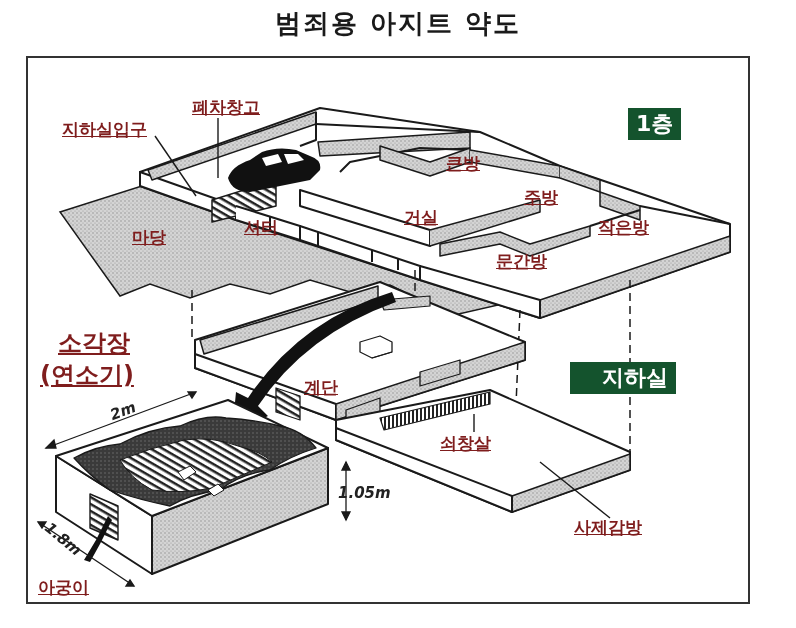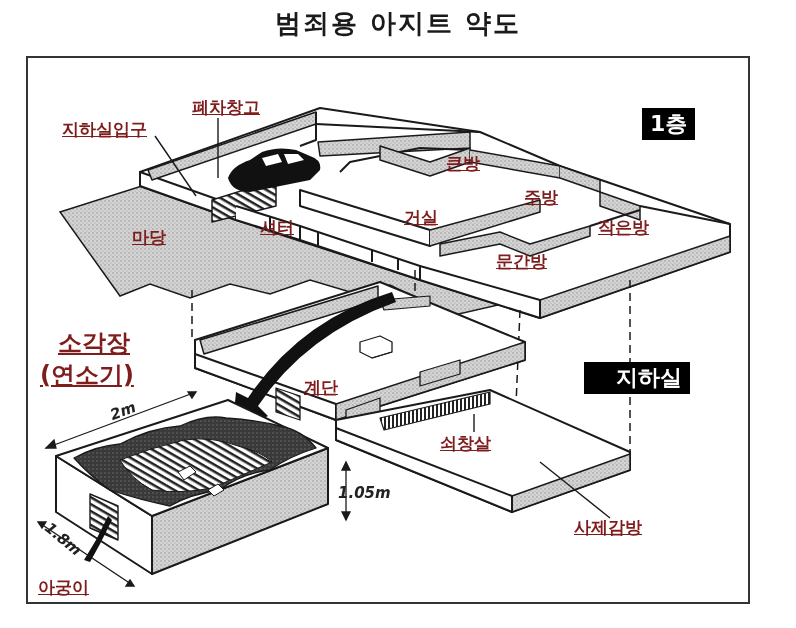--- a/index.html
+++ b/index.html
@@ -5,22 +5,22 @@
   html, body { margin: 0; padding: 0; background: #ffffff; }
   body { width: 796px; height: 628px; position: relative; overflow: hidden;
          font-family: "DejaVu Sans", "Liberation Sans", sans-serif; color: #111; }
   .title { position: absolute; left: 0; top: 6px; width: 796px; text-align: center;
            font-size: 26px; font-weight: bold; letter-spacing: 2px; color: #1a1a1a; }
   .frame { position: absolute; left: 26px; top: 56px; width: 724px; height: 548px;
            border: 2px solid #333; box-sizing: border-box; background: #fff; }
   svg.drawing { position: absolute; left: 0; top: 0; }
   .lbl { position: absolute; font-size: 17px; color: #7f1d1d; white-space: nowrap; font-weight: bold; text-decoration: underline; }
   .lbl.big { font-size: 24px; font-weight: bold; line-height: 1.15; }
-  .badge { position: absolute; background: #000000; color: #fff; font-weight: bold;
-           font-size: 22px; padding: 3px 8px; line-height: 1.2; margin-left: 14px; }
+  .badge { position: absolute; background: #14532d; color: #fff; font-weight: bold;
+           font-size: 22px; padding: 3px 8px; line-height: 1.2; }
   .dim { position: absolute; font-size: 15px; font-style: italic; color: #222; font-weight: bold; }
 </style>
 </head>
 <body>
 
 <div class="title">범죄용 아지트 약도</div>
 
 <div class="frame"></div>
 
 <svg class="drawing" width="796" height="628" viewBox="0 0 796 628" xmlns="http://www.w3.org/2000/svg">
@@ -165,21 +165,21 @@
     <path d="M346,520 L342,512 L350,512 Z"></path>
   </g>
 </svg>
 
 <div class="badge" style="left:628px; top:108px;">1층</div>
 <div class="badge" style="left:570px; top:362px;padding-left:32px;">지하실</div>
 
 <div class="lbl" style="left:62px; top:118px;">지하실입구</div>
 <div class="lbl" style="left:192px; top:96px;">폐차창고</div>
 <div class="lbl" style="left:132px; top:226px;">마당</div>
-<div class="lbl" style="left:260px; top:216px;">셔터</div>
+<div class="lbl" style="left:244px; top:216px;">셔터</div>
 <div class="lbl" style="left:446px; top:152px;">큰방</div>
 <div class="lbl" style="left:404px; top:206px;">거실</div>
 <div class="lbl" style="left:524px; top:186px;">주방</div>
 <div class="lbl" style="left:598px; top:216px;">작은방</div>
 <div class="lbl" style="left:496px; top:250px;">문간방</div>
 
 <div class="lbl" style="left:304px; top:376px;">계단</div>
 <div class="lbl" style="left:440px; top:432px;">쇠창살</div>
 <div class="lbl" style="left:574px; top:516px;">사제감방</div>
 

